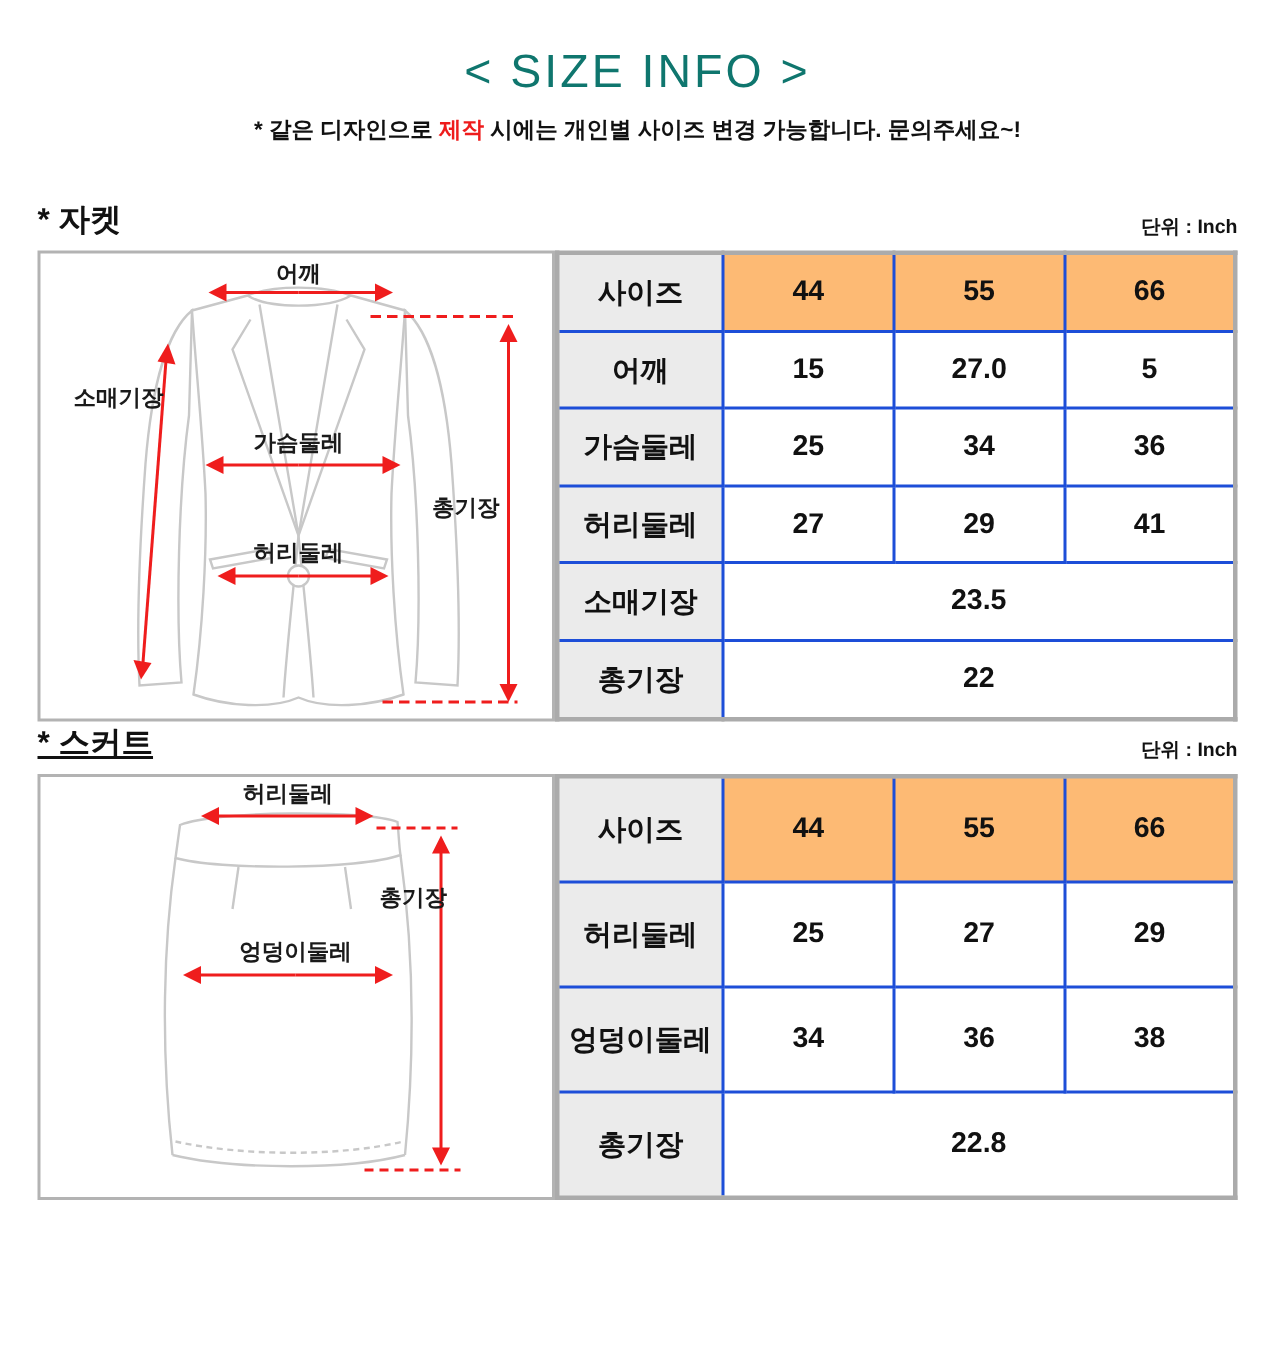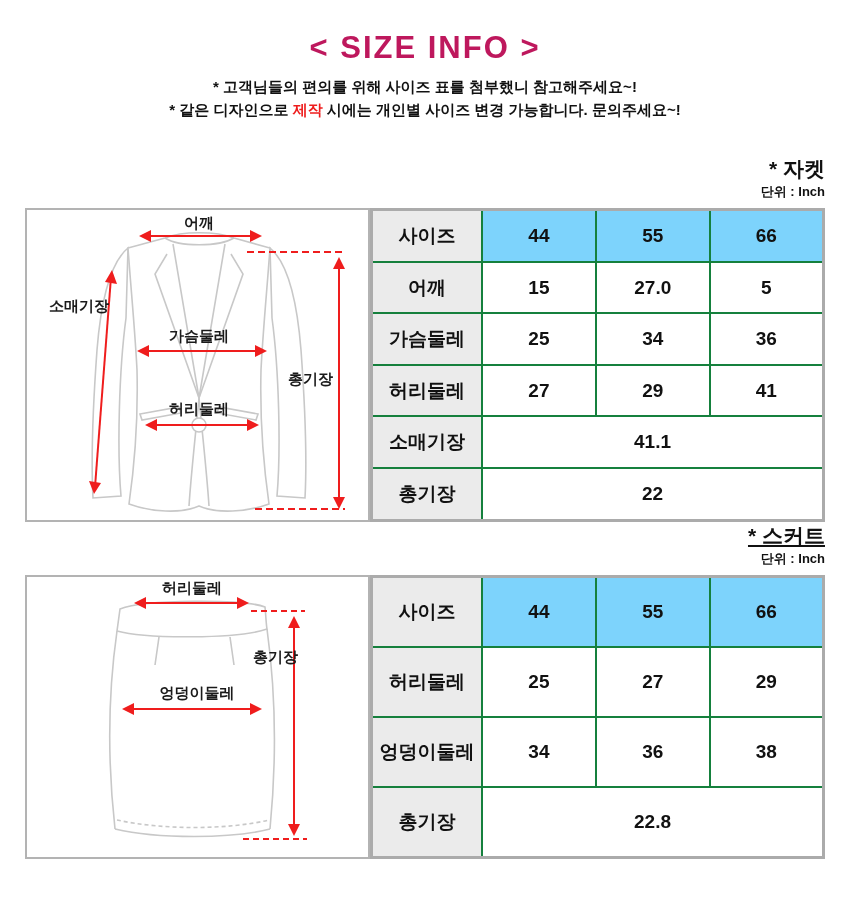--- a/index.html
+++ b/index.html
@@ -1,63 +1,61 @@
 <!DOCTYPE html>
 <html><head>
 <meta charset="utf-8">
 <style>
   html,body{margin:0;padding:0;background:#ffffff;}
   body{
     width:850px;height:902px;position:relative;overflow:hidden;
     font-family:"Liberation Sans","DejaVu Sans",sans-serif;color:#1a1a1a;
   }
   .page-title{
-    margin-top:30px;text-align:center;font-size:31px;font-weight:bold;
-    letter-spacing:2px;color:#be185d;
+    margin-top:30px;text-align:center;font-size:31px;font-weight:normal;
+    letter-spacing:2px;color:#0f766e;
   }
   .notes{margin-top:9px;text-align:center;font-size:15px;font-weight:bold;line-height:23px;color:#111;}
   .red-text{color:#ee1c1c;}
   .section{margin:0 25px;}
   .section-jacket{margin-top:34px;}
   .section-skirt{}
   .section-header{
     display:flex;justify-content:space-between;align-items:flex-end;
     margin-bottom:7px;
-    flex-direction:column;
   }
   .section-title{font-size:21px;font-weight:bold;color:#111;}
   .underlined{text-decoration:underline;}
   .unit-label{font-size:13px;font-weight:bold;color:#111;}
   .section-content{display:flex;align-items:flex-start;width:800px;}
   .diagram-box{
     width:341px;border:2px solid #b3b3b3;background:#fff;flex:0 0 auto;
   }
   .diagram-box svg{display:block;}
   table.size-table{
     border-collapse:collapse;table-layout:fixed;flex:0 0 auto;
     width:455px;background:#fff;
     border:3px solid #ababab;
   }
   table.size-table td{
-    border:2px solid #15803d;text-align:center;vertical-align:middle;
+    border:2px solid #1d4ed8;text-align:center;vertical-align:middle;
     font-size:19px;font-weight:bold;color:#111;padding:0;
   }
   table.jacket-table{height:314px;}
   table.skirt-table{height:284px;}
   td.lbl{background:#ebebeb;width:108px;}
-  td.pink{background:#7dd3fc;}
+  td.pink{background:#fdba74;}
   .diag-label{font-weight:bold;}
 </style>
 </head>
 <body>
 
 <div class="page-title">&lt; SIZE INFO &gt;</div>
 
 <div class="notes">
-  <div>* 고객님들의 편의를 위해 사이즈 표를 첨부했니 참고해주세요~!</div>
   <div><span>* 같은 디자인으로 </span><span class="red-text">제작</span><span> 시에는 개인별 사이즈 변경 가능합니다. 문의주세요~!</span></div>
 </div>
 
 <div class="section section-jacket">
   <div class="section-header">
     <div class="section-title">* 자켓</div>
     <div class="unit-label">단위 : Inch</div>
   </div>
   <div class="section-content">
 
@@ -142,21 +140,21 @@
         <td>36</td>
       </tr>
       <tr>
         <td class="lbl">허리둘레</td>
         <td>27</td>
         <td>29</td>
         <td>41</td>
       </tr>
       <tr>
         <td class="lbl">소매기장</td>
-        <td colspan="3">41.1</td>
+        <td colspan="3">23.5</td>
       </tr>
       <tr>
         <td class="lbl">총기장</td>
         <td colspan="3">22</td>
       </tr>
     </tbody>
       </table>
   </div>
 </div>
 

